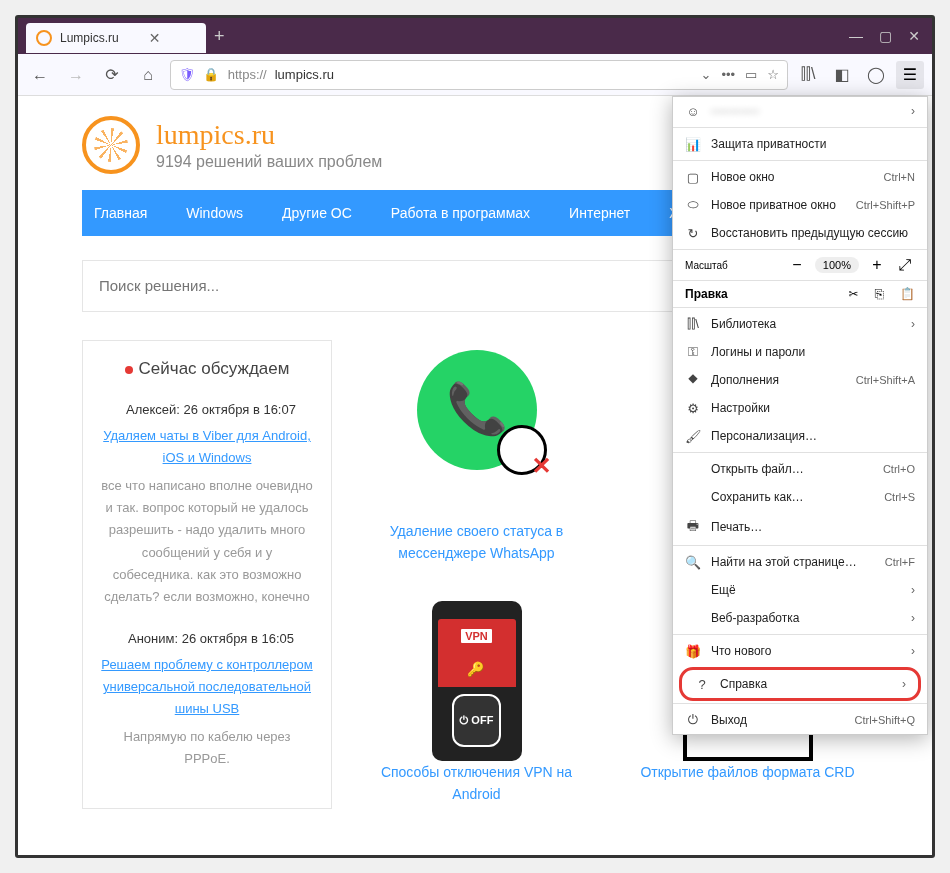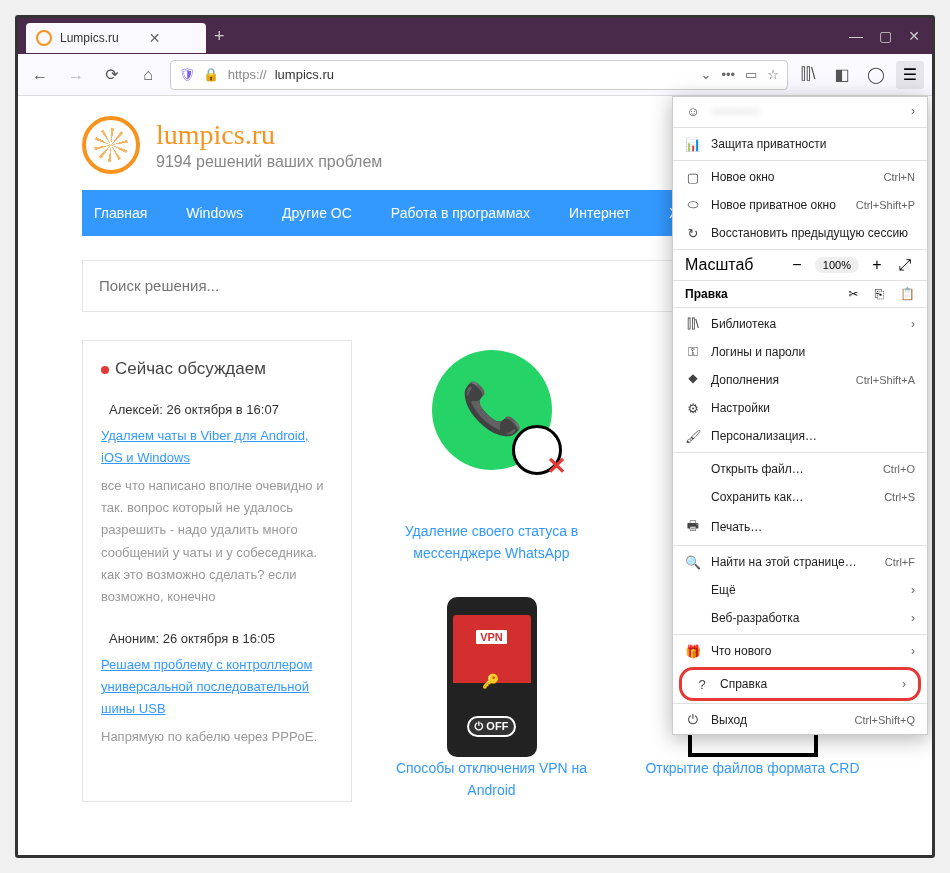--- a/index.html
+++ b/index.html
@@ -21,57 +21,57 @@
 .content { background: #fff; height: calc(100% - 78px); overflow: hidden; position: relative; padding: 20px 64px; }
 .site-header { display: flex; align-items: center; gap: 16px; }
 .logo-circle { width: 58px; height: 58px; border: 4px solid #f7931e; border-radius: 50%; position: relative; background: #fff; }
 .logo-circle::before { content: ""; position: absolute; inset: 8px; border-radius: 50%; background: repeating-conic-gradient(#f7931e 0 10deg, #fff 10deg 36deg); opacity: 0.7; }
 .site-title { color: #f7931e; font-size: 28px; font-family: Georgia, serif; }
 .site-subtitle { color: #888; font-size: 16px; margin-top: 2px; }
 .nav-menu { background: #3399ff; margin-top: 16px; height: 46px; display: flex; align-items: center; padding: 0 12px; gap: 39px; color: #fff; font-size: 14px; }
 .search-box { margin-top: 24px; border: 1px solid #e5e5e5; padding: 16px; }
 .search-box input { border: none; width: 100%; font-size: 15px; color: #ccc; outline: none; }
 .main-grid { display: flex; gap: 24px; margin-top: 28px; }
-.sidebar { width: 270px; border: 1px solid #e5e5e5; padding: 18px; }
+.sidebar { width: 250px; border: 1px solid #e5e5e5; padding: 18px; text-align: center; }
 .discuss-title { color: #444; font-size: 17px; margin-bottom: 20px; }
 .red-dot { display: inline-block; width: 8px; height: 8px; background: #e53935; border-radius: 50%; margin-right: 6px; }
 .comment { margin-bottom: 20px; font-size: 13px; line-height: 1.7; }
 .comment-meta { color: #333; margin-bottom: 4px; margin-left: 8px; }
 .comment-link { color: #3399ff; text-decoration: underline; }
 .comment-text { color: #999; margin-top: 6px; }
 .articles { flex: 1; display: grid; grid-template-columns: 1fr 1fr; gap: 32px 30px; }
 .article { text-align: center; }
 .article-img { width: 160px; height: 160px; margin: 0 auto 10px; position: relative; }
 .article-title { color: #3399ff; font-size: 14px; line-height: 1.6; }
 
 .wa-icon { width: 120px; height: 120px; background: #25d366; border-radius: 50%; margin: 10px auto; position: relative; }
 .wa-icon::after { content: "📞"; position: absolute; font-size: 50px; color: #fff; top: 30px; left: 30px; }
 .wa-badge { position: absolute; right: -10px; bottom: -5px; width: 50px; height: 50px; border: 3px solid #000; border-radius: 50%; background: #fff; }
 .wa-badge::after { content: "✕"; position: absolute; color: #e53935; font-size: 24px; font-weight: bold; right: -8px; bottom: -8px; }
 
 .phone-icon { width: 90px; height: 160px; background: #222; border-radius: 10px; margin: 0 auto; padding: 18px 6px 6px; }
 .phone-screen { background: linear-gradient(#d32f2f 50%, #222 50%); height: 100%; border-radius: 3px; display: flex; flex-direction: column; align-items: center; justify-content: space-around; color: #fff; font-size: 11px; font-weight: bold; }
 .vpn-badge { background: #fff; color: #d32f2f; border: 2px solid #d32f2f; border-radius: 3px; padding: 1px 4px; }
-.off-badge { background: #333; border: 2px solid #fff; border-radius: 12px; padding: 2px 6px; }
+.off-badge { background: #333; border: 2px solid #fff; border-radius: 12px; padding: 18px 6px; }
 
 .crd-icon { width: 130px; height: 160px; border: 4px solid #000; margin: 0 auto; position: relative; display: flex; align-items: center; justify-content: center; font-size: 28px; font-weight: 900; }
 .crd-icon::before { content: ""; position: absolute; top: -4px; right: -4px; border-style: solid; border-width: 0 40px 40px 0; border-color: transparent #fff transparent transparent; }
 .crd-icon::after { content: ""; position: absolute; top: 0; right: 0; width: 36px; height: 36px; background: #000; clip-path: polygon(0 0, 100% 100%, 0 100%); }
 
 .avast-partial { position: absolute; right: -70px; top: 0; width: 140px; height: 140px; border-radius: 50%; border: 12px solid #ff7800; background: #fff; }
 
 .menu { position: absolute; top: 78px; right: 4px; width: 256px; background: #fff; border: 1px solid #ccc; box-shadow: 0 4px 20px rgba(0,0,0,0.3); font-size: 12px; z-index: 100; }
 .menu-item { display: flex; align-items: center; padding: 5px 12px; gap: 10px; color: #222; min-height: 28px; }
 .menu-item .mi-icon { width: 16px; text-align: center; color: #444; font-size: 13px; }
 .menu-item .mi-label { flex: 1; }
 .menu-item .mi-short { color: #666; font-size: 11px; }
 .menu-item .mi-arrow { color: #666; }
 .menu-sep { height: 1px; background: #e0e0e0; margin: 2px 0; }
 .menu-zoom { display: flex; align-items: center; padding: 4px 12px; gap: 8px; }
-.menu-zoom .zl { flex: 1; font-size: 16px; }
+.menu-zoom .zl { flex: 1; font-size: 10px; }
 .menu-zoom .zbtn { font-size: 16px; width: 20px; text-align: center; }
 .menu-zoom .zval { background: #eee; border-radius: 10px; padding: 2px 8px; font-size: 11px; }
 .menu-edit { display: flex; align-items: center; padding: 4px 12px; gap: 16px; }
 .menu-edit .el { flex: 1; font-size: 12px; font-weight: bold; }
 .menu-highlight { border: 3px solid #e53935; border-radius: 14px; margin: 2px 6px; }
 .blur-text { color: transparent; text-shadow: 0 0 6px #888; }
 </style>
 </head>
 <body>
 
@@ -138,21 +138,21 @@
     </div>
     <div class="search-box">
       <input placeholder="Поиск решения..." style="">
     </div>
     <div class="main-grid">
       <div class="sidebar">
         <div class="discuss-title"><span class="red-dot"></span><span>Сейчас обсуждаем</span></div>
         <div class="comment">
           <div class="comment-meta">Алексей: 26 октября в 16:07</div>
           <a class="comment-link">Удаляем чаты в Viber для Android, iOS и Windows</a>
-          <div class="comment-text">все что написано вполне очевидно и так. вопрос который не удалось разрешить - надо удалить много сообщений у чаты и у собеседника. как это возможно сделать? если возможно, конечно</div>
+          <div class="comment-text">все что написано вполне очевидно и так. вопрос который не удалось разрешить - надо удалить много сообщений у себя и у собеседника. как это возможно сделать? если возможно, конечно</div>
         </div>
         <div class="comment">
           <div class="comment-meta">Аноним: 26 октября в 16:05</div>
           <a class="comment-link">Решаем проблему с контроллером универсальной последовательной шины USB</a>
           <div class="comment-text">Напрямую по кабелю через PPPoE.</div>
         </div>
       </div>
       <div class="articles" style="position:relative">
         <div class="article">
           <div class="article-img">

